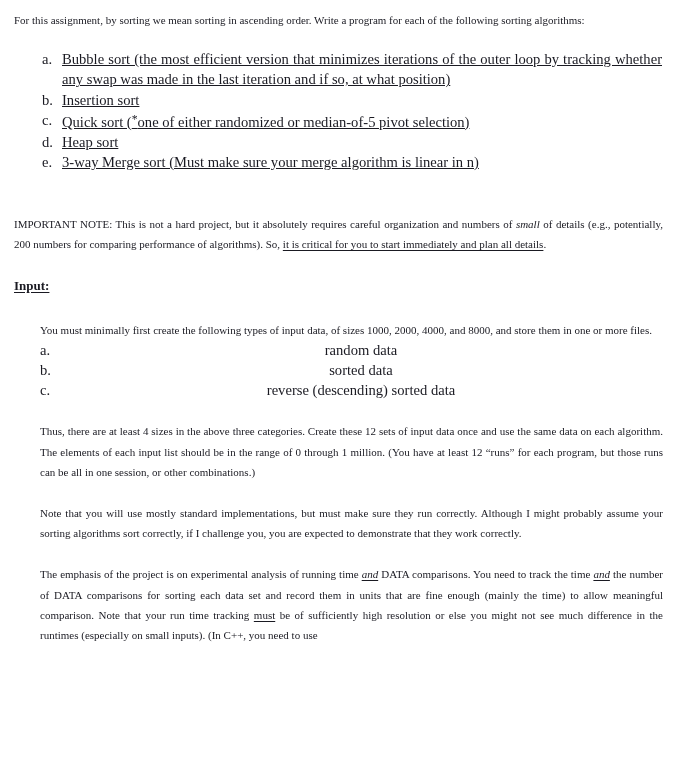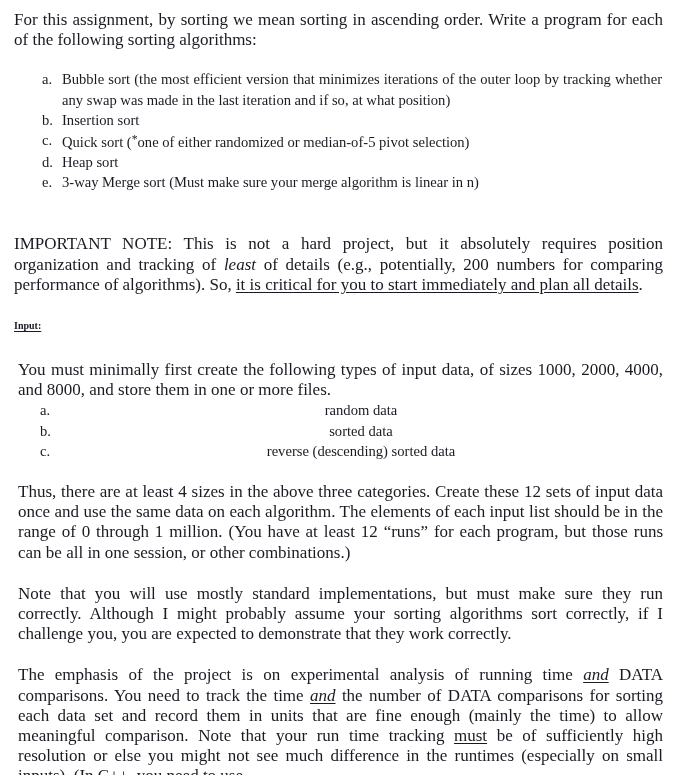--- a/index.html
+++ b/index.html
@@ -18,42 +18,42 @@
   .page {
     position: relative;
     width: 689px;
     height: 775px;
     padding: 0;
     box-sizing: border-box;
   }
 
   
   .para {
-    font-size: 17px;
+    font-size: 11px;
     line-height: 20.2px;
     text-align: justify;
     margin: 0;
   }
   .lvl0 {            
     margin-left: 14px;
     margin-right: 26px;
   }
   .lvl1 {            
-    margin-left: 18px;
+    margin-left: 40px;
     margin-right: 26px;
   }
   .gap-s  { height: 10px; }
   .gap-m  { height: 19px; }
   .gap-l  { height: 21px; }
   .gap-xl { height: 24px; }
 
   
   .heading {
     margin: 0 0 0 14px;
-    font-size: 10px;
+    font-size: 13px;
     line-height: 20px;
     font-weight: bold;
     text-decoration: underline;
     text-underline-offset: 2px;
   }
 
   
   .alist {
     margin: 0;
     padding: 0;
@@ -77,20 +77,21 @@
   }
 
   
   .alist-a {
     margin-left: 42px;
     margin-right: 27px;
   }
   .alist-a > li > .itemtext {
     text-align: justify;
     text-align-last: left;
+    text-decoration: underline;
   }
 
   
   .alist-b {
     margin-left: 40px;
     margin-right: 27px;
   }
   .alist-b > li > .itemtext {
     text-align: center;
   }
@@ -136,21 +137,21 @@
       <span class="marker">e.</span>
       <span class="itemtext">3-way Merge sort (Must make sure your merge algorithm is linear in n)</span>
     </li>
   </ul>
 
   <div class="gap-l"></div>
 
 
   <div class="gap-l"></div>
 
-  <p class="para lvl0"><span>IMPORTANT NOTE: This is not a hard project, but it absolutely requires position organization and tracking of </span><span class="i">least</span><span> of details (e.g., potentially, 200 numbers for comparing performance of algorithms).  So, </span><span class="u">it is critical for you to start immediately and plan all details</span><span>.</span></p>
+  <p class="para lvl0"><span>IMPORTANT NOTE: This is not a hard project, but it absolutely requires careful organization and numbers of </span><span class="i">small</span><span> of details (e.g., potentially, 200 numbers for comparing performance of algorithms).  So, </span><span class="u">it is critical for you to start immediately and plan all details</span><span>.</span></p>
 
   <div class="gap-l"></div>
 
   <p class="heading">Input:</p>
 
   <div class="gap-xl"></div>
 
   <p class="para lvl1">You must minimally first create the following types of input data, of sizes 1000, 2000, 4000, and 8000, and store them in one or more files.</p>
 
   <ul class="alist alist-b">

